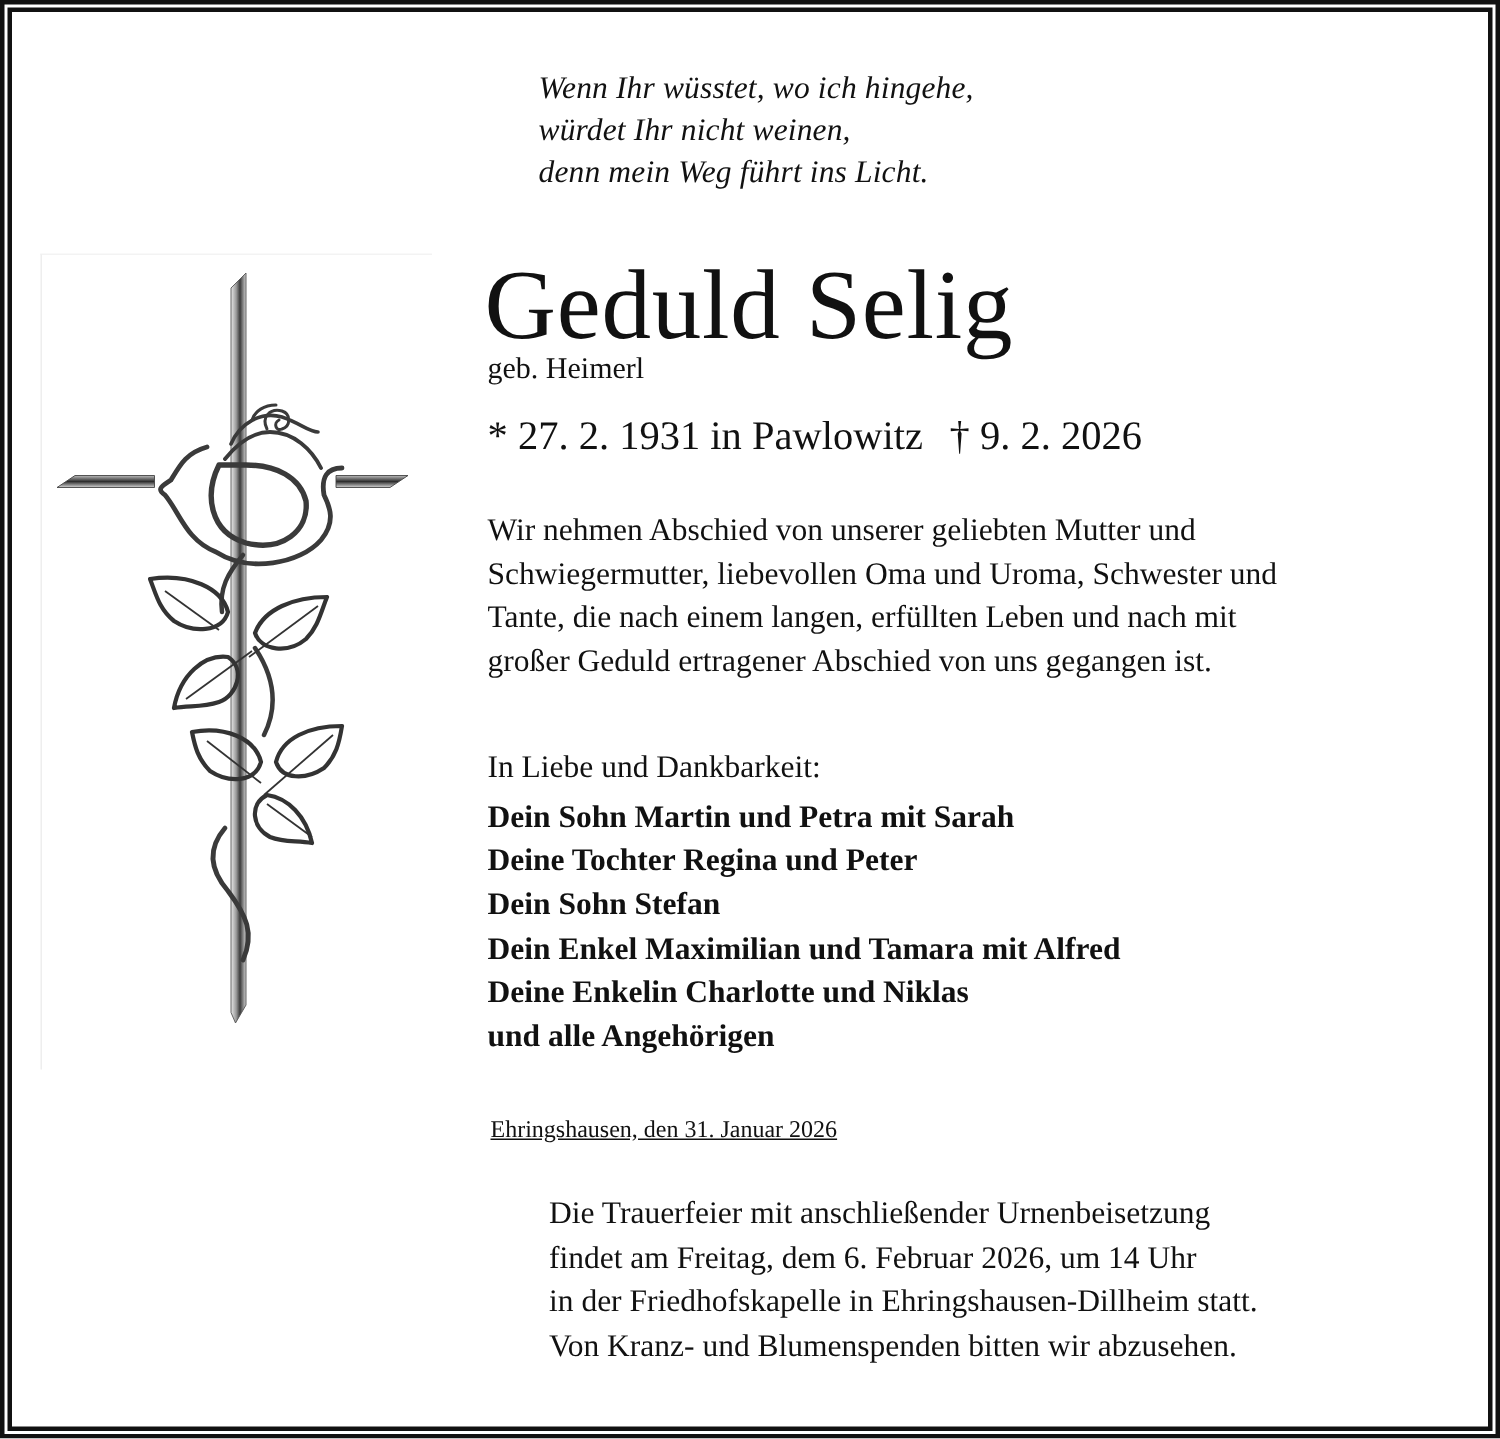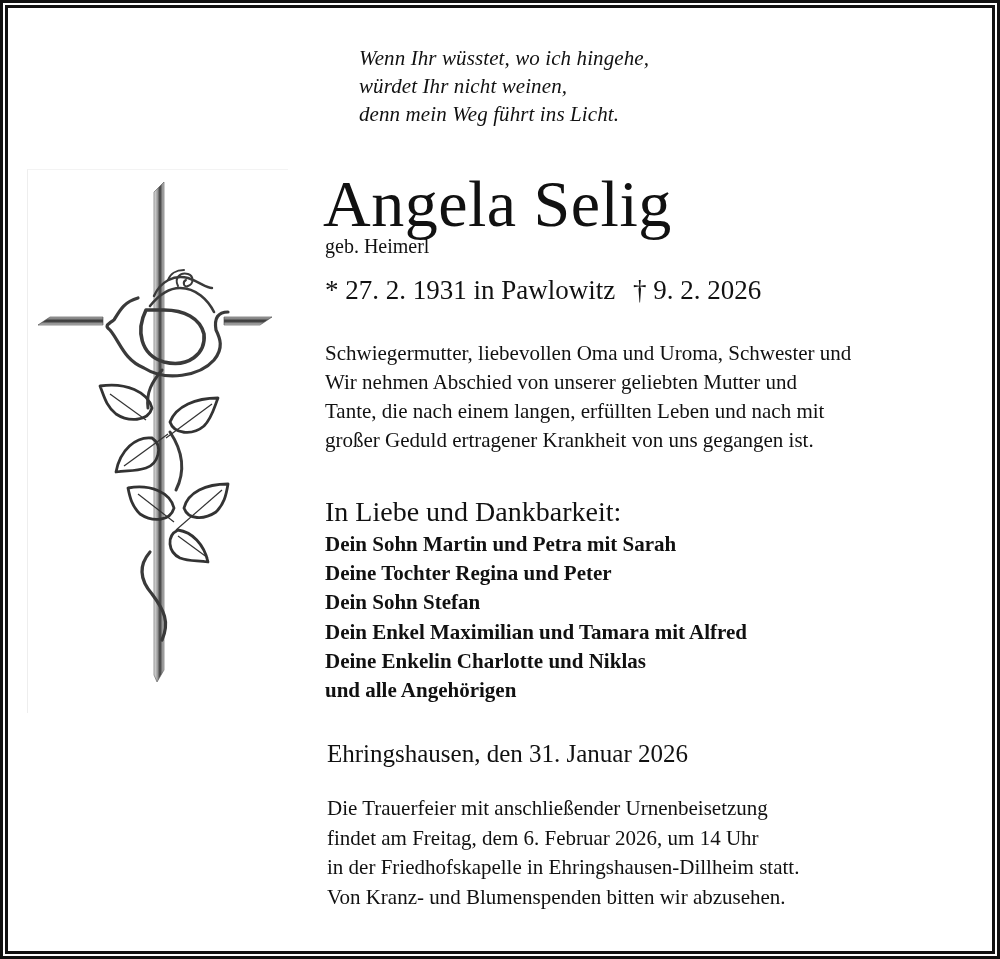--- a/index.html
+++ b/index.html
@@ -8,26 +8,26 @@
     .frame-inner { position: absolute; left: 5px; top: 5px; width: 990px; height: 949px; box-sizing: border-box; border: 3px solid #111111; background: #fff; }
     .motto { position: absolute; left: 325px; top: 44px; font-style: italic; font-size: 21px; line-height: 28px; letter-spacing: 0.1px; }
     .motto div { white-space: nowrap; margin-left: 34px; }
     .illustration { position: absolute; left: 27px; top: 169px; width: 260px; height: 543px; border-left: 1px solid #eeeeee; border-top: 1px solid #f3f3f3; }
     .name { position: absolute; left: 323px; top: 164px; font-size: 66px; line-height: 80px; letter-spacing: 0.5px; white-space: nowrap; }
     .birthname { position: absolute; left: 325px; top: 233px; font-size: 20px; line-height: 26px; }
     .dates { position: absolute; left: 325px; top: 276px; font-size: 27px; line-height: 28px; white-space: nowrap; }
     .dates .death { position: absolute; left: 308px; top: 0; white-space: nowrap; }
     .farewell { position: absolute; left: 325px; top: 339px; font-size: 21px; line-height: 29px; }
     .farewell div { white-space: nowrap; }
-    .love-intro { position: absolute; left: 325px; top: 497px; font-size: 28px; line-height: 29px; }
+    .love-intro { position: absolute; left: 325px; top: 497px; font-size: 21px; line-height: 29px; }
     .mourners { position: absolute; left: 325px; top: 530px; font-size: 21px; line-height: 29.2px; font-weight: bold; }
     .mourners div { white-space: nowrap; font-family: Liberation Serif, serif; }
-    .place-date { position: absolute; left: 327px; top: 739px; font-size: 25px; line-height: 29px; white-space: nowrap; }
+    .place-date { position: absolute; left: 327px; top: 739px; font-size: 16px; line-height: 29px; white-space: nowrap; text-decoration: underline; }
     .service { position: absolute; left: 327px; top: 794px; font-size: 21px; line-height: 29.5px; }
-    .service div { white-space: nowrap; }
+    .service div { white-space: nowrap; margin-left: 39px; }
   </style>
 </head>
 <body>
 
 <div class="frame-outer"></div>
 <div class="frame-inner"></div>
 
 <div class="motto">
   <div>Wenn Ihr wüsstet, wo ich hingehe,</div>
   <div>würdet Ihr nicht weinen,</div>
@@ -86,32 +86,32 @@
 
       <path d="M200 314 C178 314 160 322 156 338 C160 350 176 350 188 342 C196 334 198 326 200 314 Z"></path>
       <path d="M194 320 L148 360" stroke-width="1.2"></path>
 
       <path d="M180 392 C176 374 164 362 150 360 C138 366 140 382 152 388 C162 392 170 390 180 392 Z"></path>
       <path d="M150 366 L180 388" stroke-width="1.2"></path>
     </g>
   </svg>
 </div>
 
-<div class="name">Angela Selig</div>
+<div class="name">Geduld Selig</div>
 <div class="birthname">geb. Heimerl</div>
 <div class="dates">
   <span>* 27. 2. 1931 in Pawlowitz</span>
   <span class="death">† 9. 2. 2026</span>
 </div>
 
 <div class="farewell">
+  <div>Wir nehmen Abschied von unserer geliebten Mutter und</div>
   <div>Schwiegermutter, liebevollen Oma und Uroma, Schwester und</div>
-  <div>Wir nehmen Abschied von unserer geliebten Mutter und</div>
   <div>Tante, die nach einem langen, erfüllten Leben und nach mit</div>
-  <div>großer Geduld ertragener Krankheit von uns gegangen ist.</div>
+  <div>großer Geduld ertragener Abschied von uns gegangen ist.</div>
 </div>
 
 <div class="love-intro">In Liebe und Dankbarkeit:</div>
 <div class="mourners">
   <div>Dein Sohn Martin und Petra mit Sarah</div>
   <div>Deine Tochter Regina und Peter</div>
   <div>Dein Sohn Stefan</div>
   <div>Dein Enkel Maximilian und Tamara mit Alfred</div>
   <div>Deine Enkelin Charlotte und Niklas</div>
   <div>und alle Angehörigen</div>

